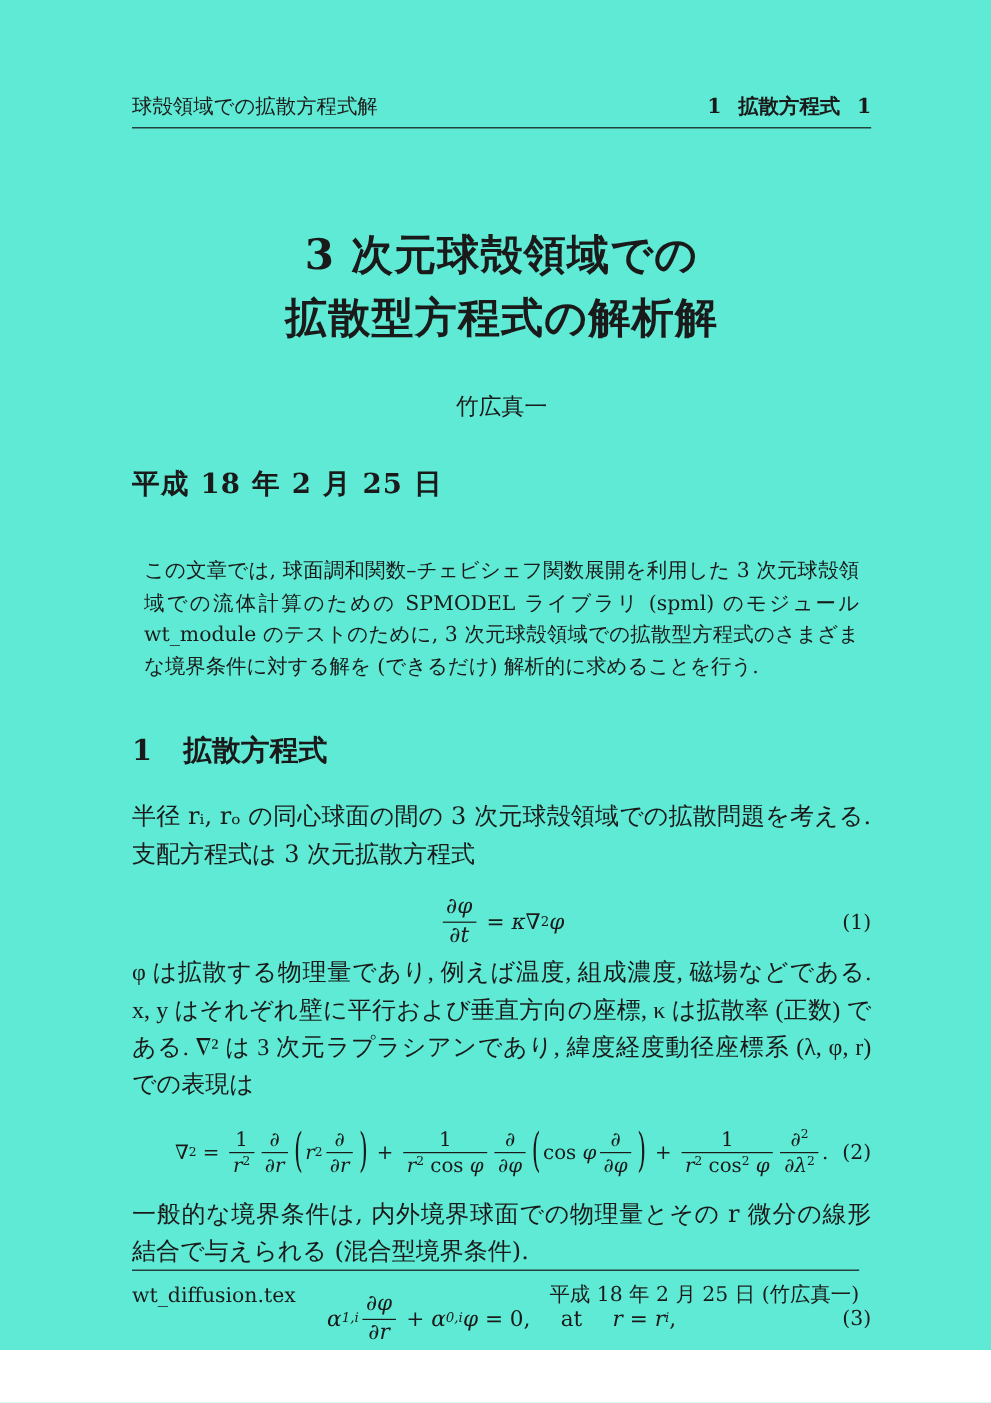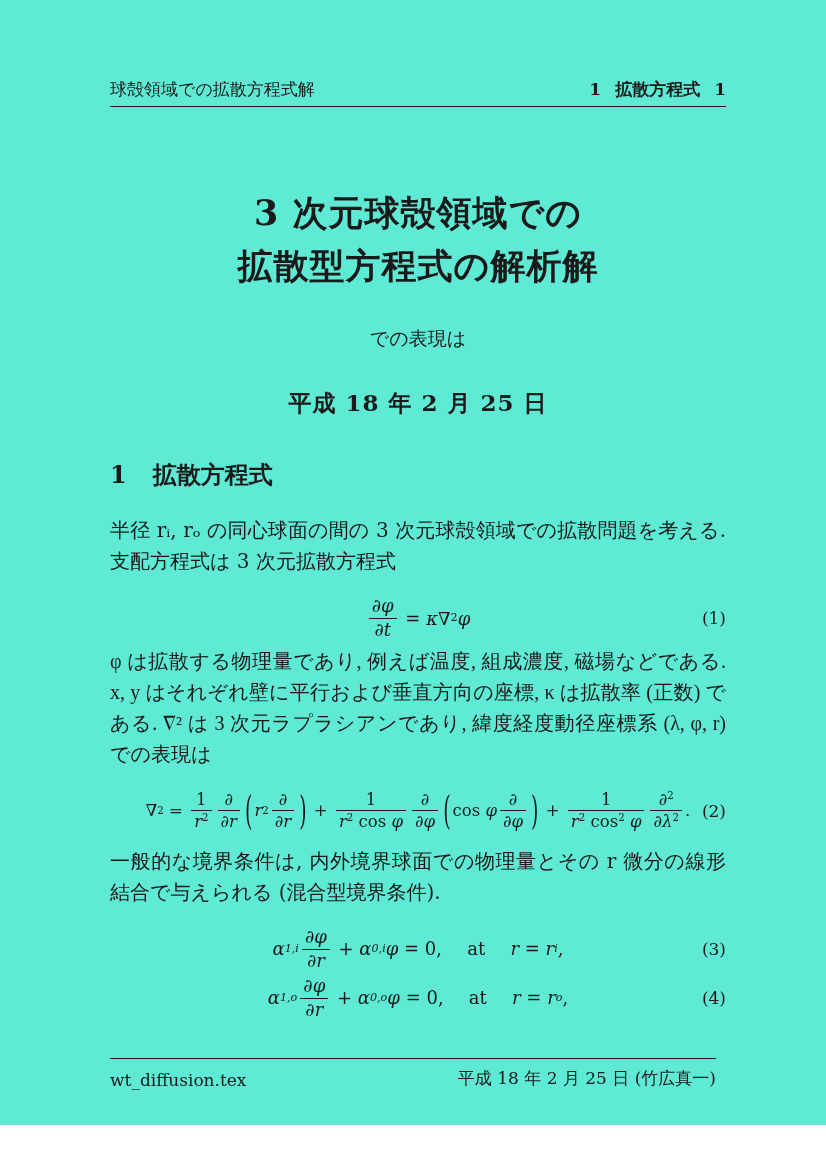--- a/index.html
+++ b/index.html
@@ -50,21 +50,20 @@
     line-height: 1.5;
     letter-spacing: 1px;
   }
   .author {
     margin-top: 34px;
     text-align: center;
     font-size: 19px;
   }
   .doc-date {
     margin-top: 36px;
-    text-align: center;
     font-size: 23px;
     font-weight: bold;
     letter-spacing: 1px;
   }
 
   
   .abstract {
     margin: 44px 10px 0 10px;
     font-size: 17px;
     line-height: 1.56;
@@ -176,24 +175,25 @@
       <span>1</span>
     </span>
   </div>
   <hr class="header-rule">
 
   <div class="doc-title">
     <div>3 次元球殻領域での</div>
     <div>拡散型方程式の解析解</div>
   </div>
 
-  <div class="author">での表現は</div>
+  <div class="author">竹広真一</div>
 
   <div class="doc-date">平成 18 年 2 月 25 日</div>
 
+  <p class="abstract">この文章では, 球面調和関数–チェビシェフ関数展開を利用した 3 次元球殻領域での流体計算のための SPMODEL ライブラリ (spml) のモジュール wt_module のテストのために, 3 次元球殻領域での拡散型方程式のさまざまな境界条件に対する解を (できるだけ) 解析的に求めることを行う.</p>
 
   <div class="section-heading">
     <span>1</span>
     <span>拡散方程式</span>
   </div>
 
   <p class="para p1">半径 rᵢ, rₒ の同心球面の間の 3 次元球殻領域での拡散問題を考える. 支配方程式は 3 次元拡散方程式</p>
 
   <div class="eqrow eq1">
     <span class="eq-body">

